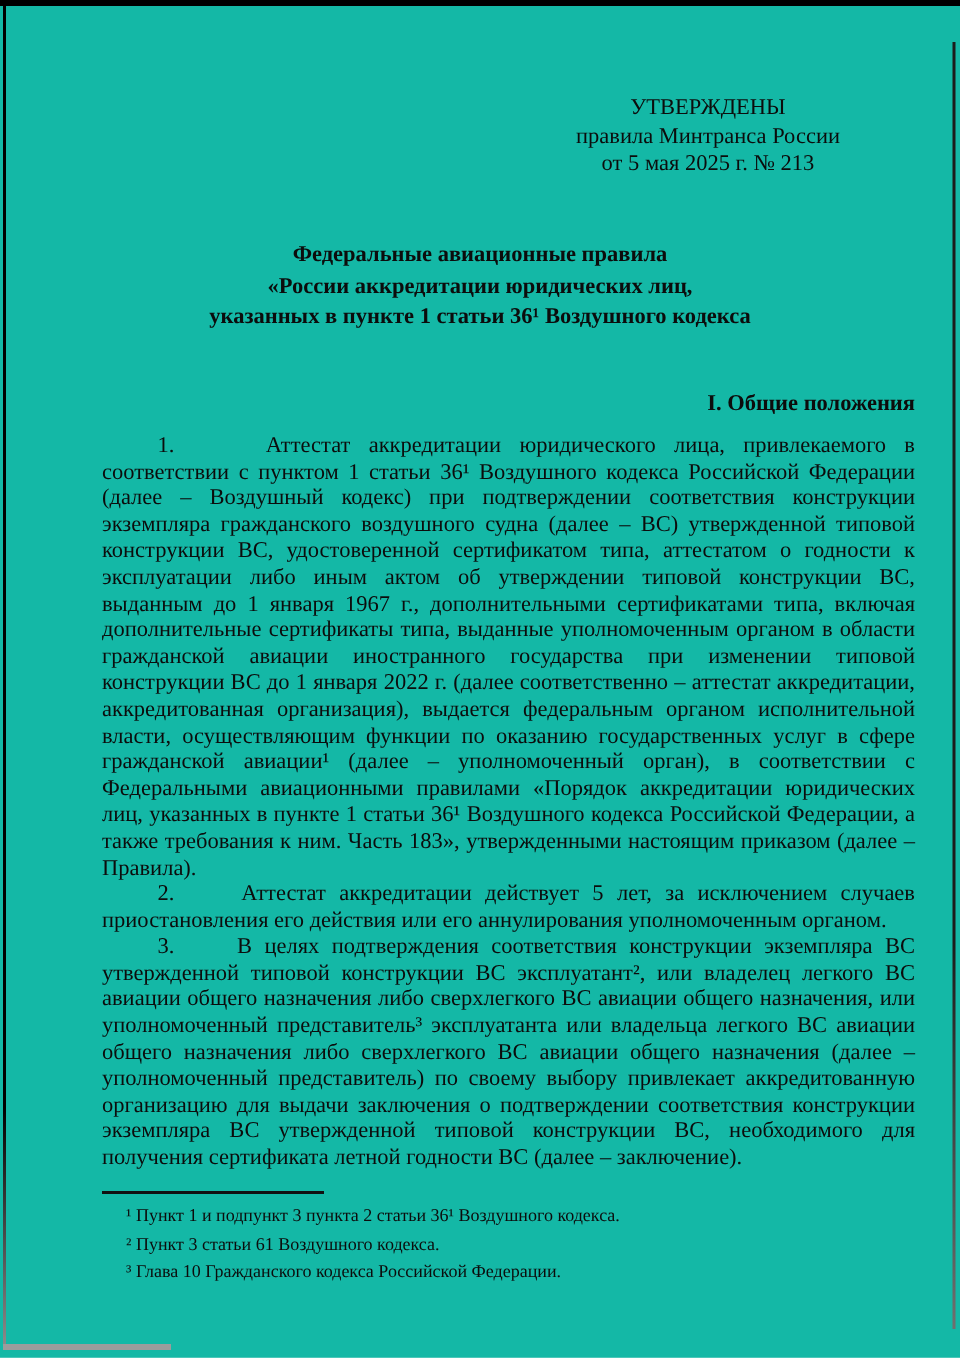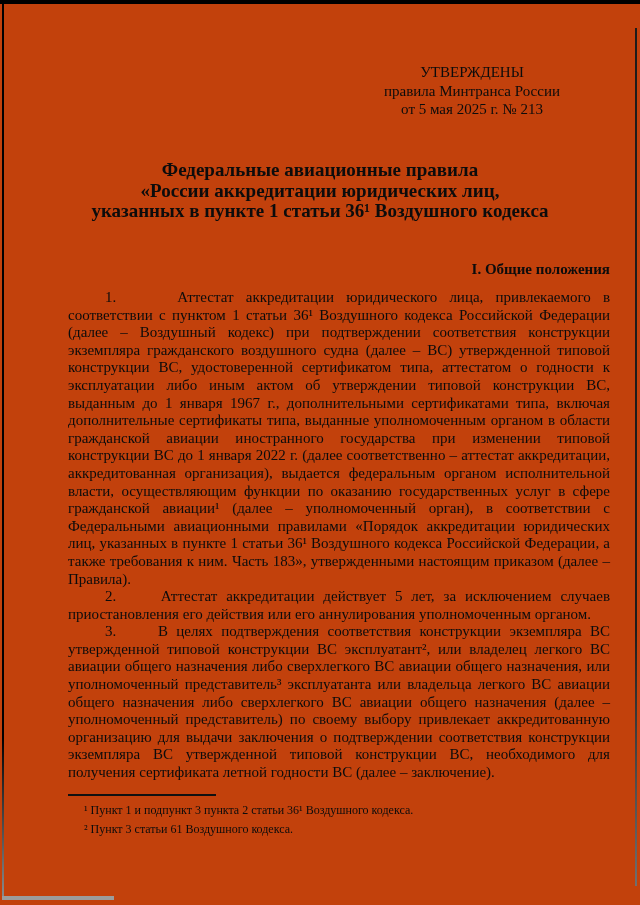--- a/index.html
+++ b/index.html
@@ -5,38 +5,38 @@
   html, body { margin: 0; padding: 0; }
   body {
     width: 640px; height: 905px;
     background: #f4f4f4;
     font-family: "Liberation Serif", "DejaVu Serif", serif;
     color: #0c0c0c;
   }
   .page {
     position: relative;
     width: 640px; height: 905px;
-    background: #c2410c;
+    background: #14b8a6;
     overflow: hidden;
   }
   
   .scan-top    { position: absolute; top: 0; left: 0; width: 640px; height: 4px; background: #000; }
   .scan-left   { position: absolute; top: 3px; left: 2px; width: 2px; height: 897px;
                  background: linear-gradient(#000 82%, #8d8d8d); }
   .scan-right  { position: absolute; top: 28px; right: 3px; width: 2px; height: 858px;
                  background: linear-gradient(#1c1c1c 70%, #6f6f6f); }
   .scan-bottom { position: absolute; top: 896px; left: 2px; width: 112px; height: 4px; background: #9c9c9c; }
 
   .approval {
     position: absolute; top: 63px; right: 47px; width: 242px;
     text-align: center; font-size: 15px; line-height: 18.5px;
   }
   .title {
     position: absolute; top: 160px; left: 30px; right: 30px;
-    text-align: center; font-weight: bold; font-size: 19px; line-height: 20.5px;
+    text-align: center; font-weight: bold; font-size: 15px; line-height: 20.5px;
   }
   .section-heading {
     position: absolute; top: 261px; left: 30px; right: 30px;
     text-align: right; font-weight: bold; font-size: 15px;
   }
   .body-text {
     position: absolute; top: 289px; left: 68px; width: 542px;
     font-size: 15px; line-height: 17.6px;
   }
   .body-text p {
@@ -76,15 +76,16 @@
   <div class="body-text">
     <p>1.&nbsp;&nbsp;&nbsp;&nbsp; Аттестат аккредитации юридического лица, привлекаемого в соответствии с пунктом 1 статьи 36¹ Воздушного кодекса Российской Федерации (далее – Воздушный кодекс) при подтверждении соответствия конструкции экземпляра гражданского воздушного судна (далее – ВС) утвержденной типовой конструкции ВС, удостоверенной сертификатом типа, аттестатом о годности к эксплуатации либо иным актом об утверждении типовой конструкции ВС, выданным до 1 января 1967 г., дополнительными сертификатами типа, включая дополнительные сертификаты типа, выданные уполномоченным органом в области гражданской авиации иностранного государства при изменении типовой конструкции ВС до 1 января 2022 г. (далее соответственно – аттестат аккредитации, аккредитованная организация), выдается федеральным органом исполнительной власти, осуществляющим функции по оказанию государственных услуг в сфере гражданской авиации¹ (далее – уполномоченный орган), в соответствии с Федеральными авиационными правилами «Порядок аккредитации юридических лиц, указанных в пункте 1 статьи 36¹ Воздушного кодекса Российской Федерации, а также требования к ним. Часть 183», утвержденными настоящим приказом (далее – Правила).</p>
     <p>2.&nbsp;&nbsp;&nbsp;&nbsp; Аттестат аккредитации действует 5 лет, за исключением случаев приостановления его действия или его аннулирования уполномоченным органом.</p>
     <p>3.&nbsp;&nbsp;&nbsp;&nbsp; В целях подтверждения соответствия конструкции экземпляра ВС утвержденной типовой конструкции ВС эксплуатант², или владелец легкого ВС авиации общего назначения либо сверхлегкого ВС авиации общего назначения, или уполномоченный представитель³ эксплуатанта или владельца легкого ВС авиации общего назначения либо сверхлегкого ВС авиации общего назначения (далее – уполномоченный представитель) по своему выбору привлекает аккредитованную организацию для выдачи заключения о подтверждении соответствия конструкции экземпляра ВС утвержденной типовой конструкции ВС, необходимого для получения сертификата летной годности ВС (далее – заключение).</p>
   </div>
 
   <div class="footnotes">
     <div class="fn-sep"></div>
     <p class="fn">¹ Пункт 1 и подпункт 3 пункта 2 статьи 36¹ Воздушного кодекса.</p>
     <p class="fn">² Пункт 3 статьи 61 Воздушного кодекса.</p>
+    <p class="fn">³ Глава 10 Гражданского кодекса Российской Федерации.</p>
   </div>
 
 </div>
 
 </body></html>

